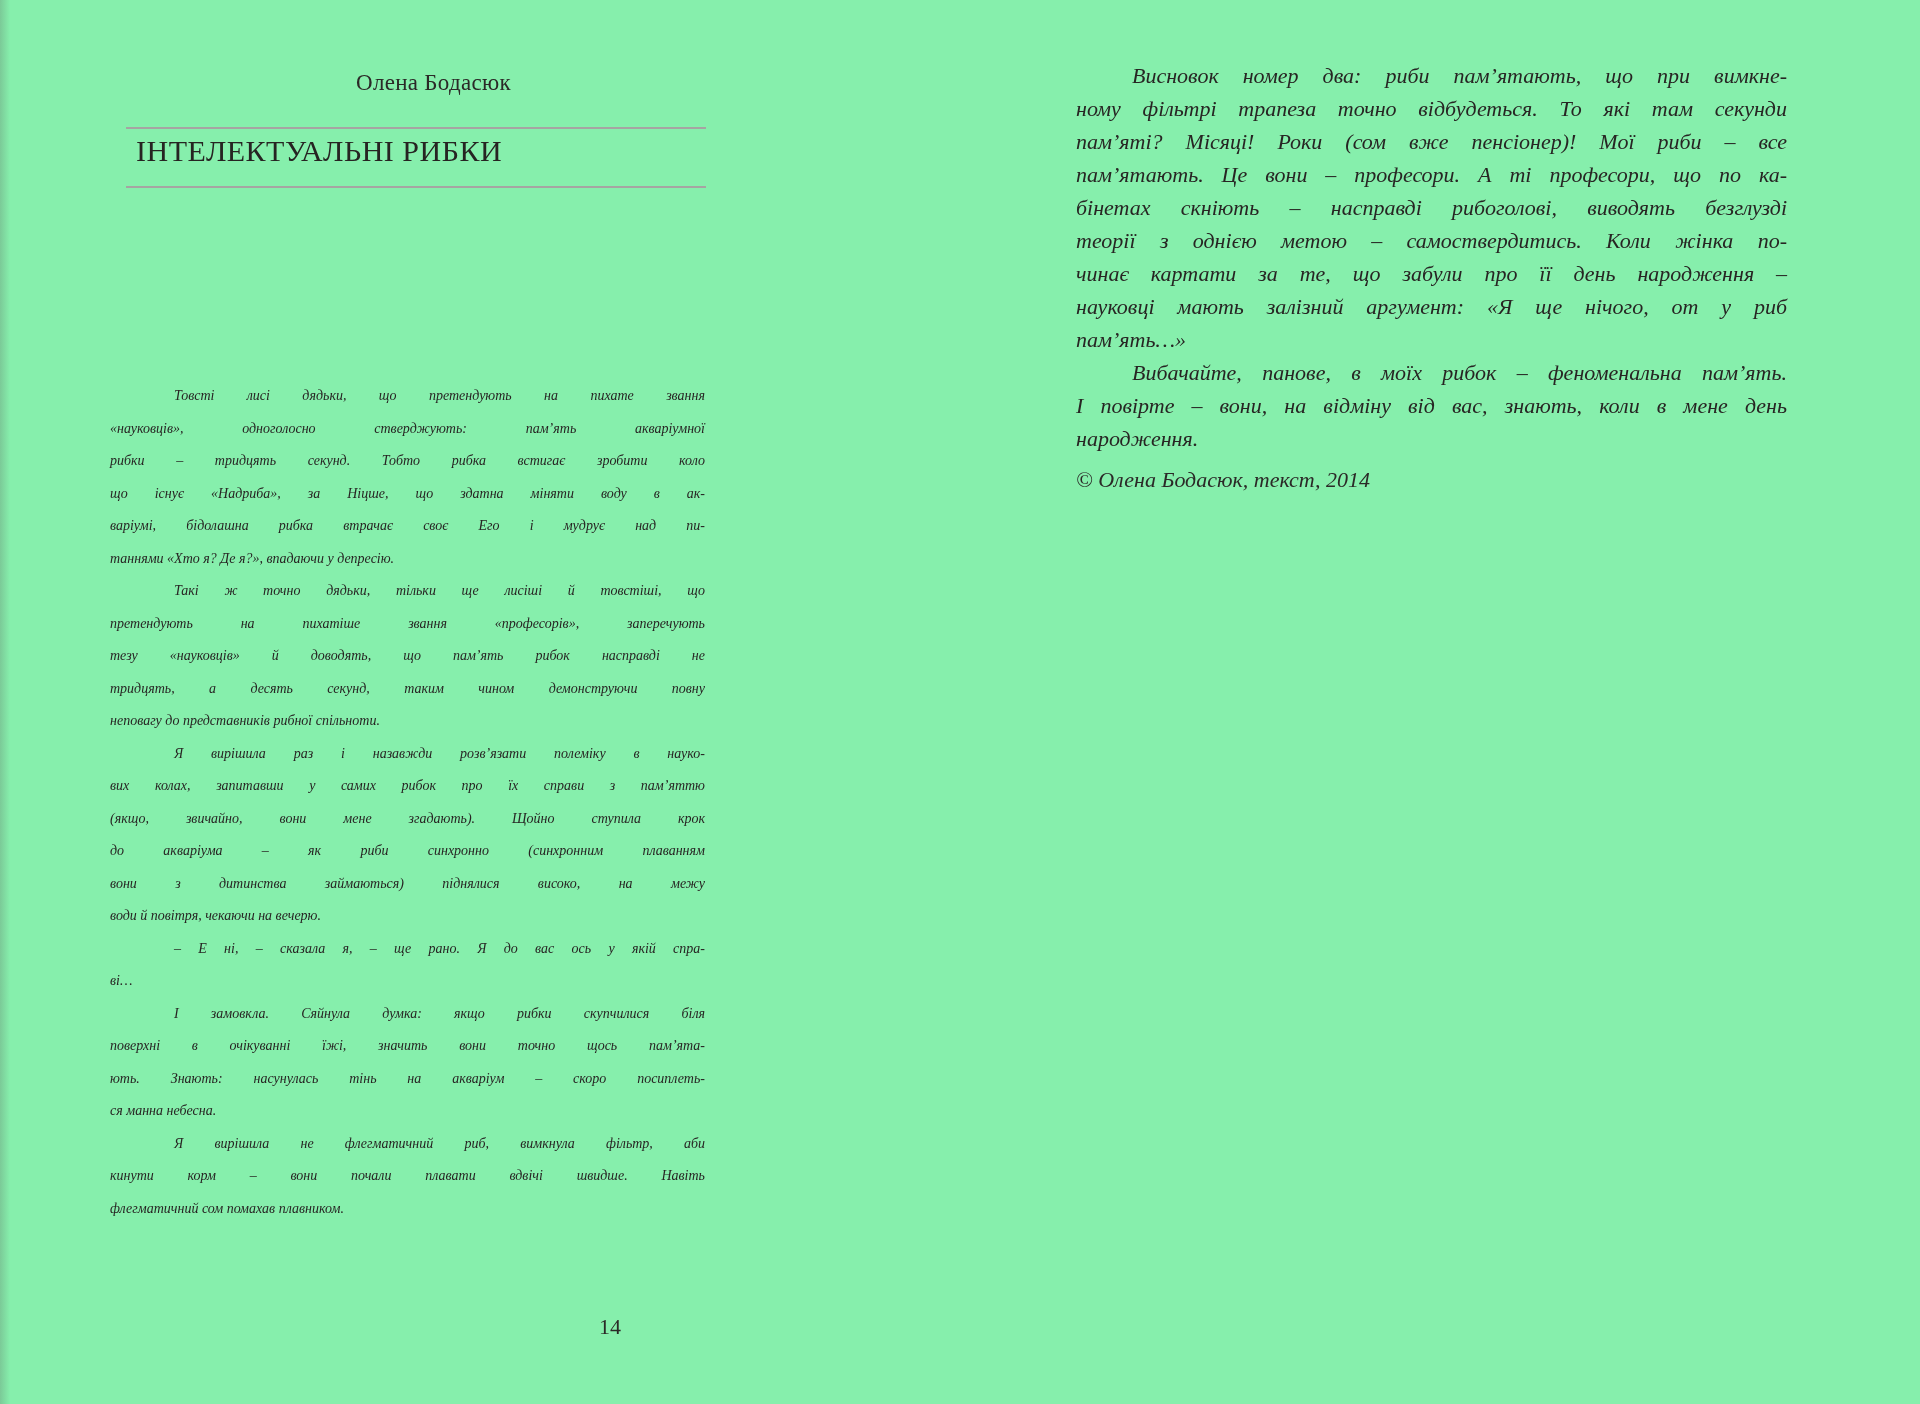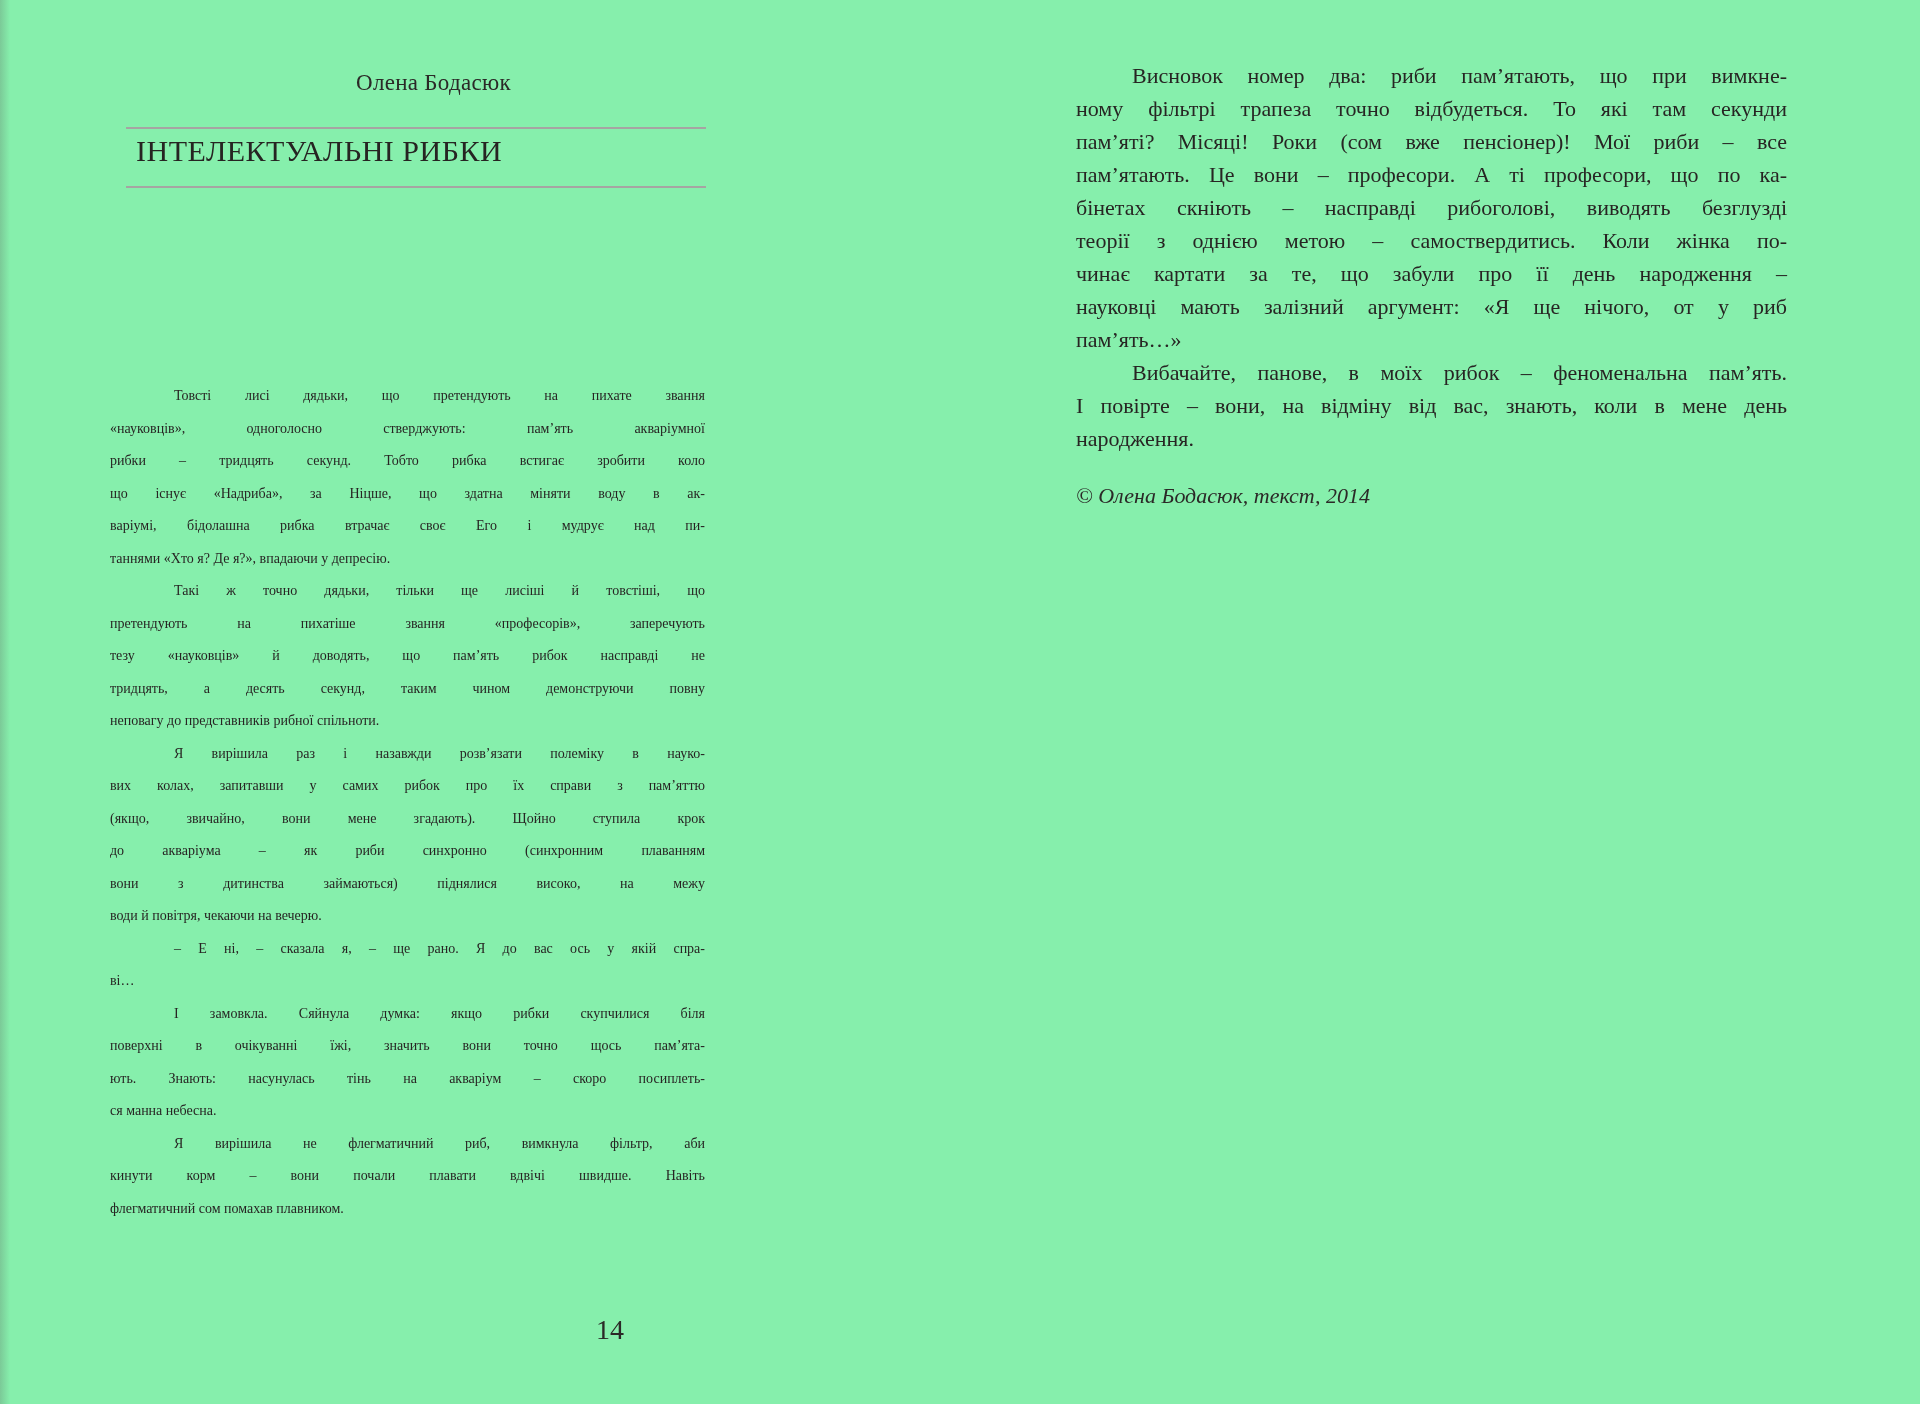--- a/index.html
+++ b/index.html
@@ -27,30 +27,30 @@
     position:absolute; left:0; top:134px; width:595px;
     transform:translateX(26px);
     font-size:30px; letter-spacing:0.5px; color:#262422;
   }
   .body-left {
     position:absolute; left:0; top:380px; width:595px;
     font-size:14px; line-height:32.5px;
   }
   .page-number {
     position:absolute; left:470px; top:1314px; width:60px;
-    text-align:center; font-size:28px; color:#2b2927;
+    text-align:center; font-size:22px; color:#2b2927;
   }
   
   .page-right { position:absolute; left:1076px; top:59px; width:711px; }
   .body-right { font-size:22px; line-height:33px; }
   .credit {
-    margin-top:28px; font-style:italic; font-size:22px; color:#2b2927;
+    margin-top:12px; font-style:italic; font-size:22px; color:#2b2927;
   }
   
-  .para { margin:0; }
+  .para { margin:0;font-style:italic; }
   .tline { text-align:justify; text-align-last:justify; white-space:nowrap; }
   .para .tline:first-child { text-indent:64px; }
   .body-right .para .tline:first-child { text-indent:56px; }
   .para .tline:last-child { text-align-last:left; }
 </style>
 </head>
 <body>
 
 <div class="canvas">
   <div class="scan-edge"></div>

